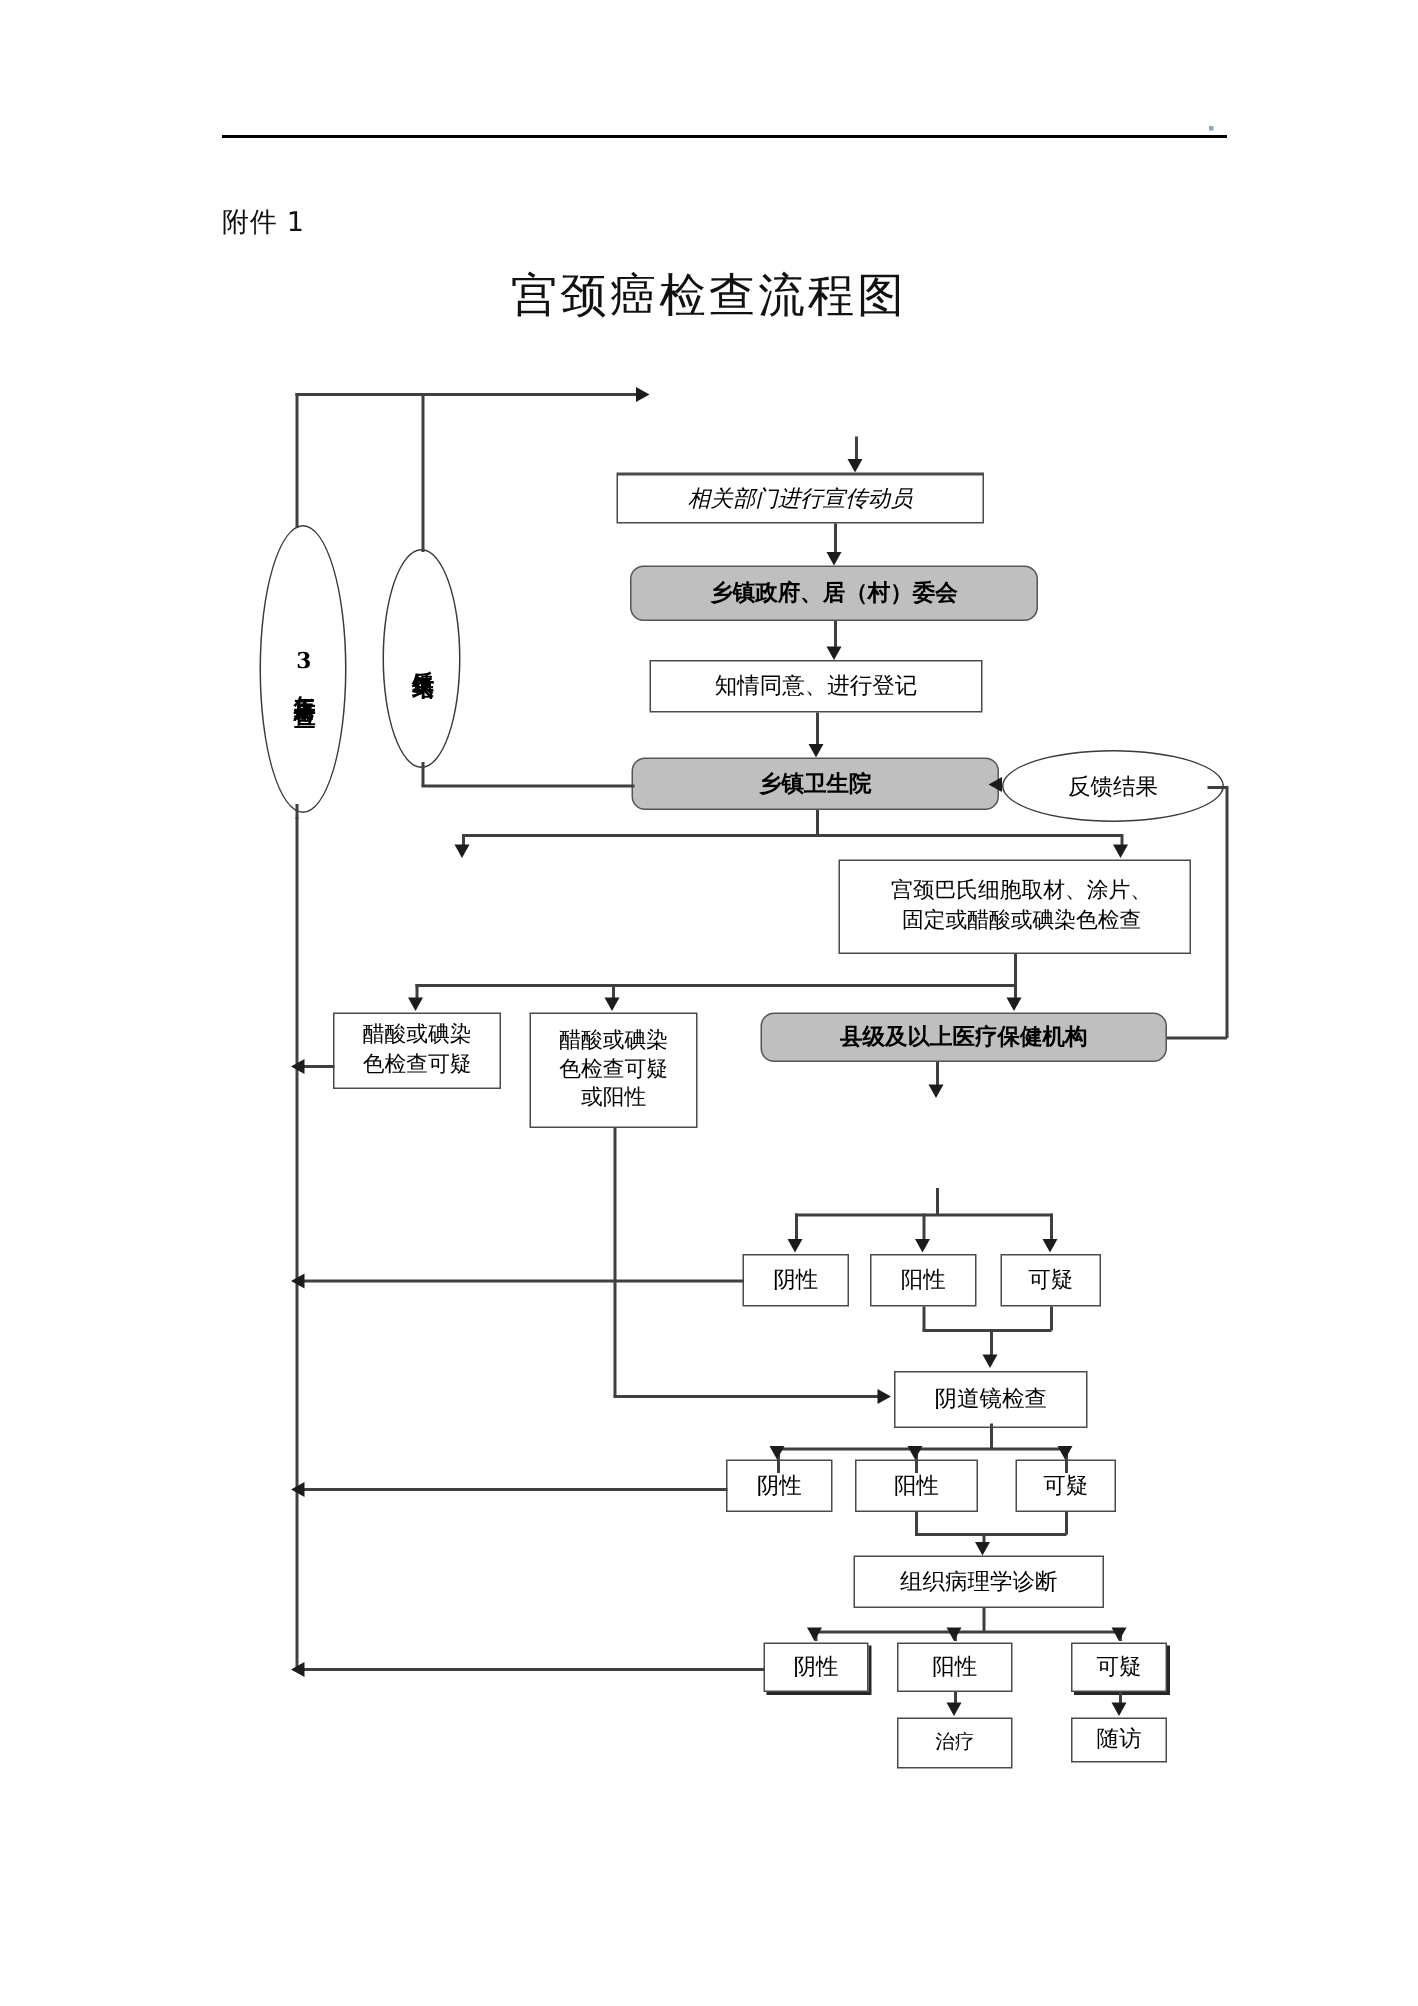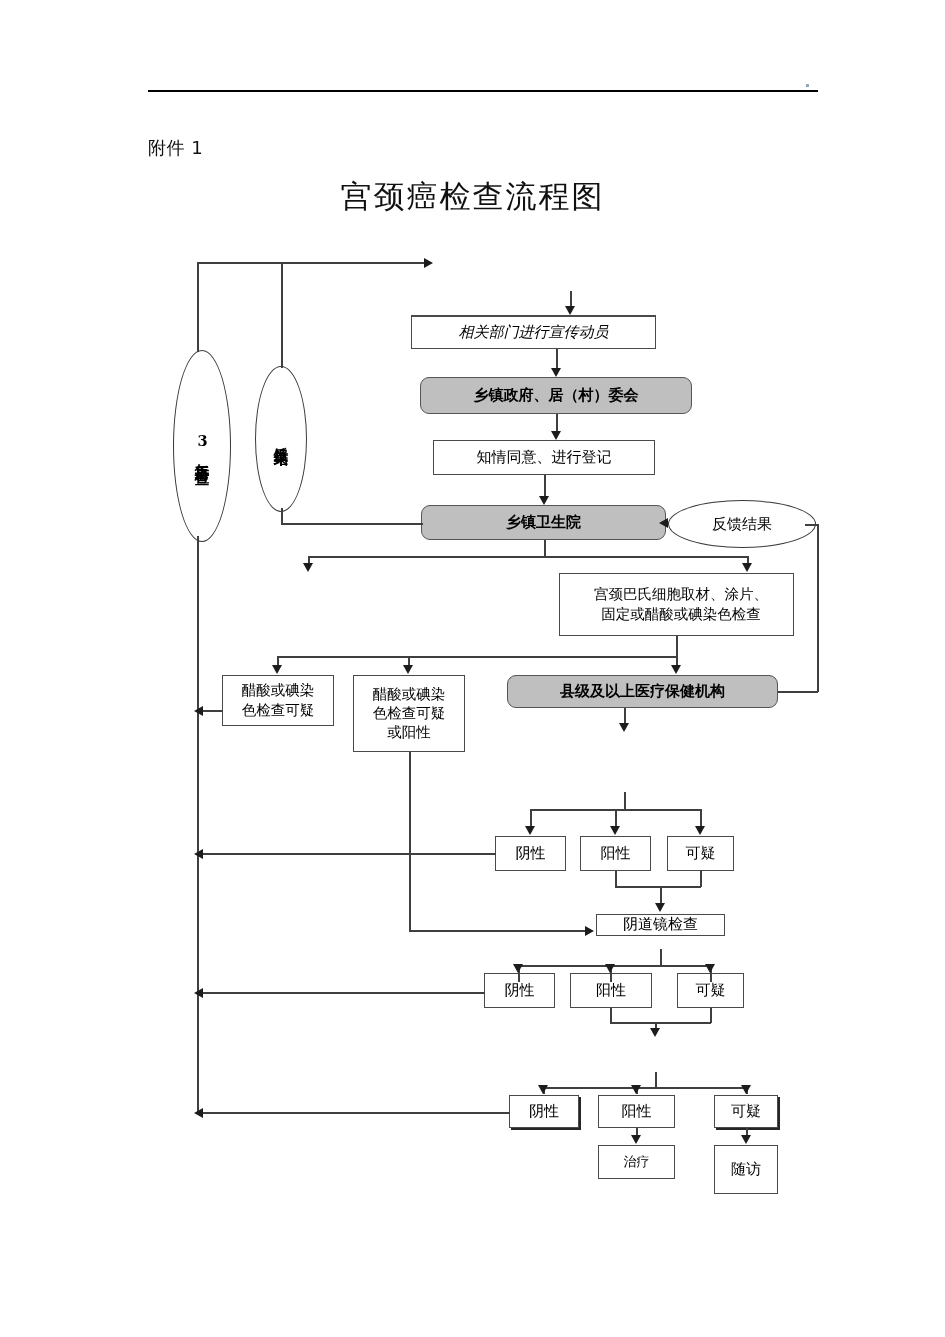--- a/index.html
+++ b/index.html
@@ -73,33 +73,34 @@
     <span>或阳性</span>
   </div>
 
   <div class="node gray b" style="left:507px;top:675px;width:271px;height:33px;font-size:15px;">县级及以上医疗保健机构</div>
 
 
   <div class="node" style="left:495px;top:836px;width:71px;height:35px;font-size:15px;">阴性</div>
   <div class="node" style="left:580px;top:836px;width:71px;height:35px;font-size:15px;">阳性</div>
   <div class="node" style="left:667px;top:836px;width:67px;height:35px;font-size:15px;">可疑</div>
 
-  <div class="node" style="left:596px;top:914px;width:129px;height:22px;font-size:15px;">阴道镜检查</div>
+  <div class="node" style="left:596px;top:914px;width:129px;height:38px;font-size:15px;">阴道镜检查</div>
 
   <div class="node" style="left:484px;top:973px;width:71px;height:35px;font-size:15px;">阴性</div>
   <div class="node" style="left:570px;top:973px;width:82px;height:35px;font-size:15px;">阳性</div>
   <div class="node" style="left:677px;top:973px;width:67px;height:35px;font-size:15px;">可疑</div>
 
+  <div class="node" style="left:569px;top:1037px;width:167px;height:35px;font-size:15px;">组织病理学诊断</div>
 
   <div class="node shadow" style="left:509px;top:1095px;width:70px;height:33px;font-size:15px;">阴性</div>
   <div class="node" style="left:598px;top:1095px;width:77px;height:33px;font-size:15px;">阳性</div>
   <div class="node shadow" style="left:714px;top:1095px;width:64px;height:33px;font-size:15px;">可疑</div>
 
   <div class="node" style="left:598px;top:1145px;width:77px;height:34px;font-size:13px;">治疗</div>
-  <div class="node" style="left:714px;top:1145px;width:64px;height:49px;font-size:15px;">随访</div>
+  <div class="node" style="left:714px;top:1145px;width:64px;height:30px;font-size:15px;">随访</div>
 
   <div class="ell" style="left:173px;top:350px;width:58px;height:192px;">
     <span class="vtxt" style="font-size:14.5px;font-weight:bold;">3年后再检查</span>
   </div>
 
   <div class="ell" style="left:255px;top:366px;width:52px;height:146px;">
     <span class="vtxt" style="font-size:14.5px;font-weight:bold;">反馈结果</span>
   </div>
 
   <div class="ell" style="left:668px;top:500px;width:148px;height:48px;">

